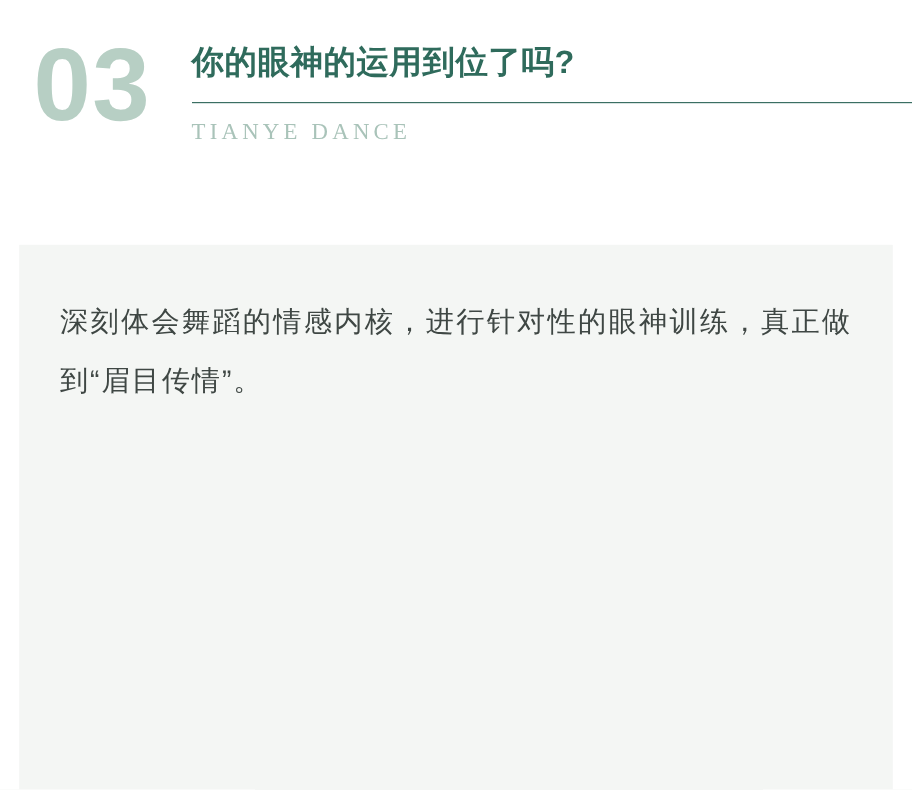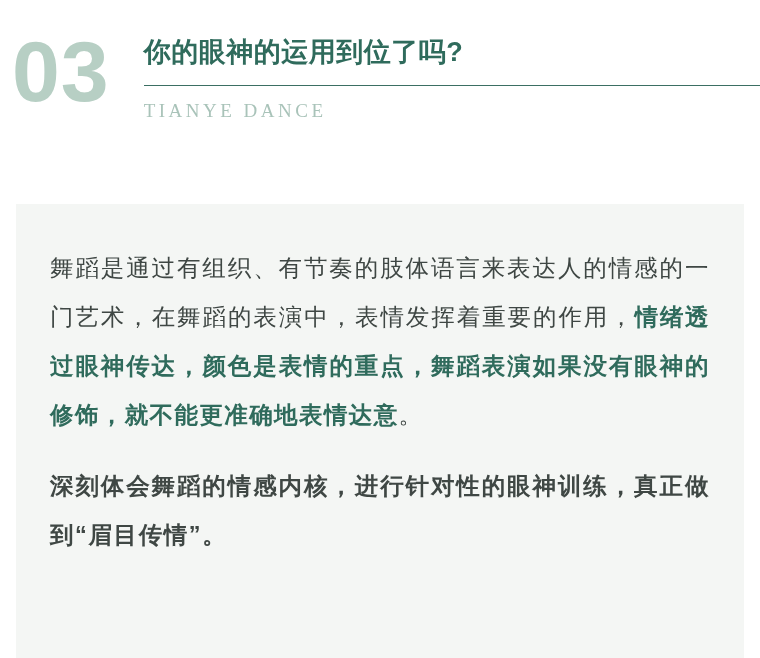--- a/index.html
+++ b/index.html
@@ -19,21 +19,21 @@
     width: 760px;
     height: 658px;
     box-sizing: border-box;
   }
 
   
   .header {
     position: relative;
     display: flex;
     align-items: flex-start;
-    padding: 18px 16px 0 8px;
+    padding: 18px 16px 0 24px;
     height: 160px;
     box-sizing: border-box;
   }
 
   .section-number {
     font-family: "Liberation Sans", sans-serif;
     font-size: 86px;
     font-weight: bold;
     line-height: 1;
     color: #b7cfc4;
@@ -118,18 +118,17 @@
     <div class="section-number">03</div>
 
     <div class="header-texts">
       <div class="main-title">你的眼神的运用到位了吗?</div>
       <div class="title-rule"></div>
       <div class="sub-title">TIANYE DANCE</div>
     </div>
   </div>
 
   <div class="card">
-    <p class="para"><span>舞蹈是通过有组织、有节奏的肢体语言来表达人的情感的一门艺术，在舞蹈的表演中，表情发挥着重要的作用，</span><span class="hl">情绪透过眼神传达，颜色是表情的重点，舞蹈表演如果没有眼神的修饰，就不能更准确地表情达意</span><span>。</span></p>
 
     <p class="para">深刻体会舞蹈的情感内核，进行针对性的眼神训练，真正做到“眉目传情”。</p>
   </div>
 
 </div>
 
 </body></html>

